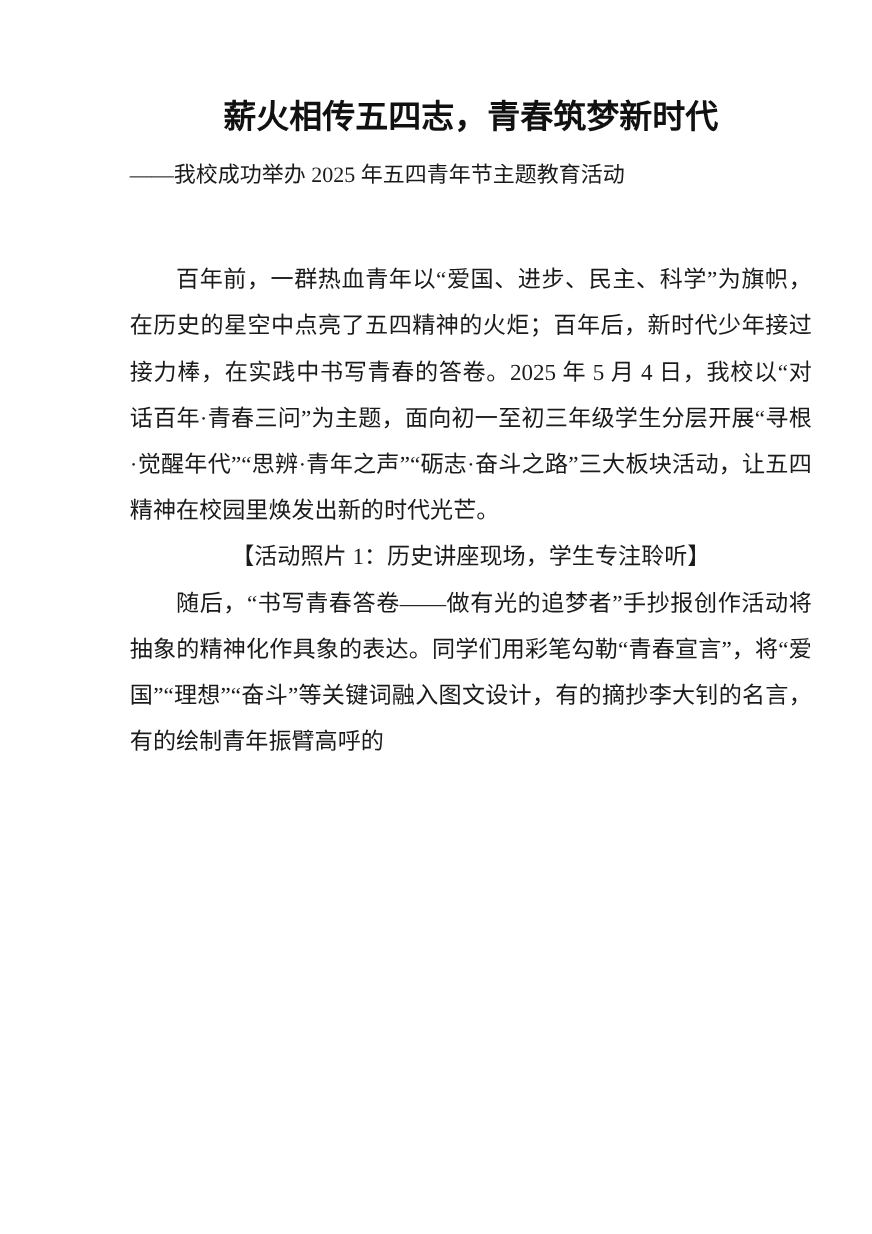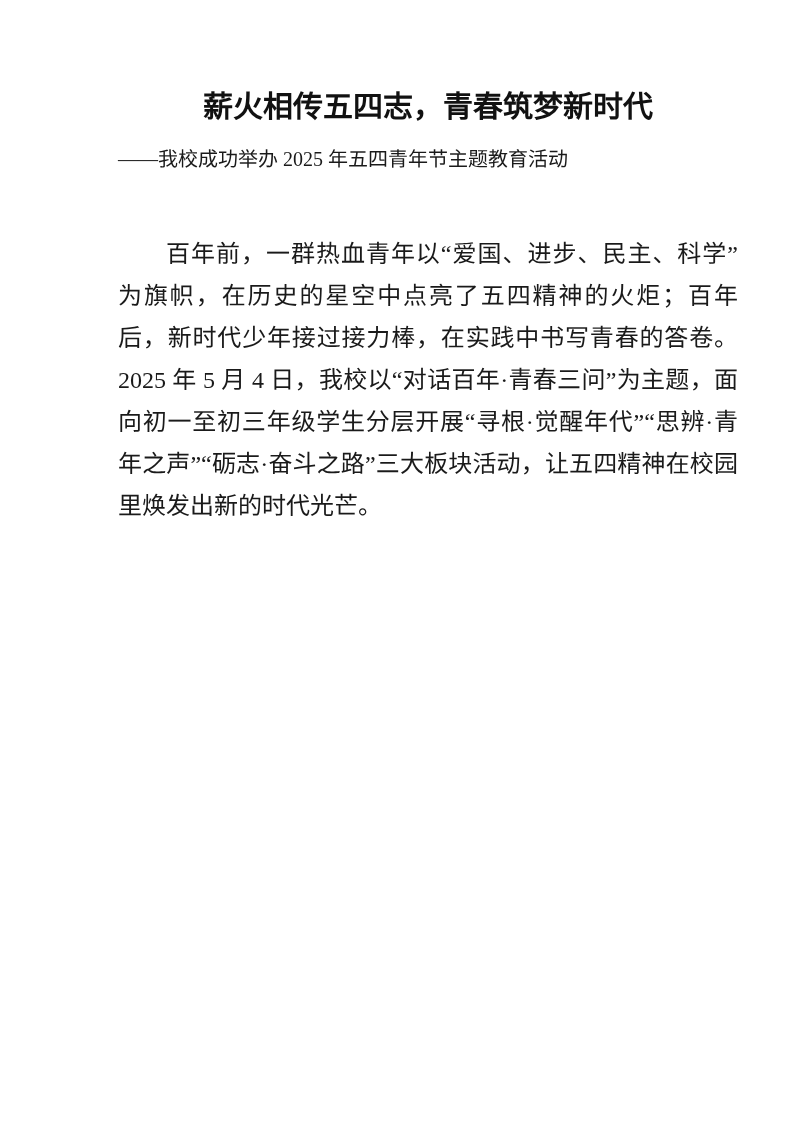--- a/index.html
+++ b/index.html
@@ -27,21 +27,21 @@
     margin: 0;
     color: #111111;
   }
   .doc-subtitle {
     font-size: 20px;
     line-height: 42px;
     margin: 8px 0 53px 0;
     font-weight: normal;
   }
   .body-para {
-    font-size: 24px;
+    font-size: 21px;
     line-height: 42px;
     text-align: justify;
     text-justify: inter-ideograph;
     text-indent: 2em;
     margin: 0;
   }
   .section-heading {
     font-family: "Liberation Sans", "DejaVu Sans", sans-serif;
     font-size: 21px;
     line-height: 42px;
@@ -63,14 +63,16 @@
 
 <div class="page">
   <h1 class="doc-title">薪火相传五四志，青春筑梦新时代</h1>
 
   <div class="doc-subtitle">——我校成功举办 2025 年五四青年节主题教育活动</div>
 
   <p class="body-para">百年前，一群热血青年以“爱国、进步、民主、科学”为旗帜，在历史的星空中点亮了五四精神的火炬；百年后，新时代少年接过接力棒，在实践中书写青春的答卷。2025 年 5 月 4 日，我校以“对话百年·青春三问”为主题，面向初一至初三年级学生分层开展“寻根·觉醒年代”“思辨·青年之声”“砺志·奋斗之路”三大板块活动，让五四精神在校园里焕发出新的时代光芒。</p>
 
 
 
+  <p class="photo-caption">【活动照片 1：历史讲座现场，学生专注聆听】</p>
 
+  <p class="body-para">随后，“书写青春答卷——做有光的追梦者”手抄报创作活动将抽象的精神化作具象的表达。同学们用彩笔勾勒“青春宣言”，将“爱国”“理想”“奋斗”等关键词融入图文设计，有的摘抄李大钊的名言，有的绘制青年振臂高呼的</p>
 </div>
 
 </body></html>

